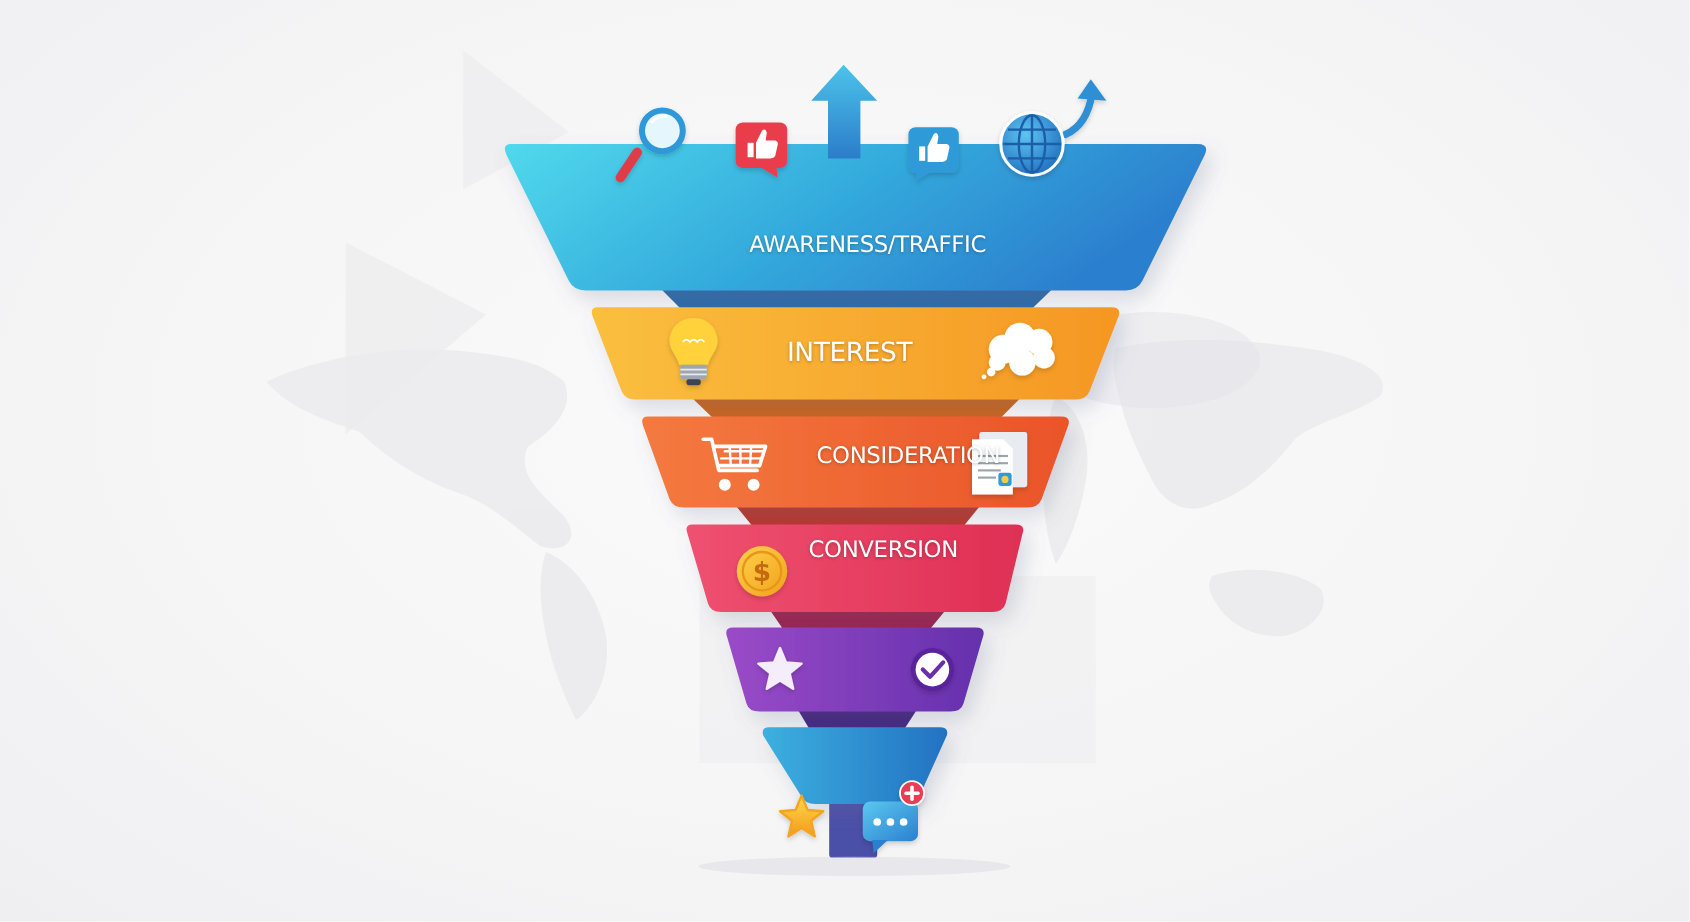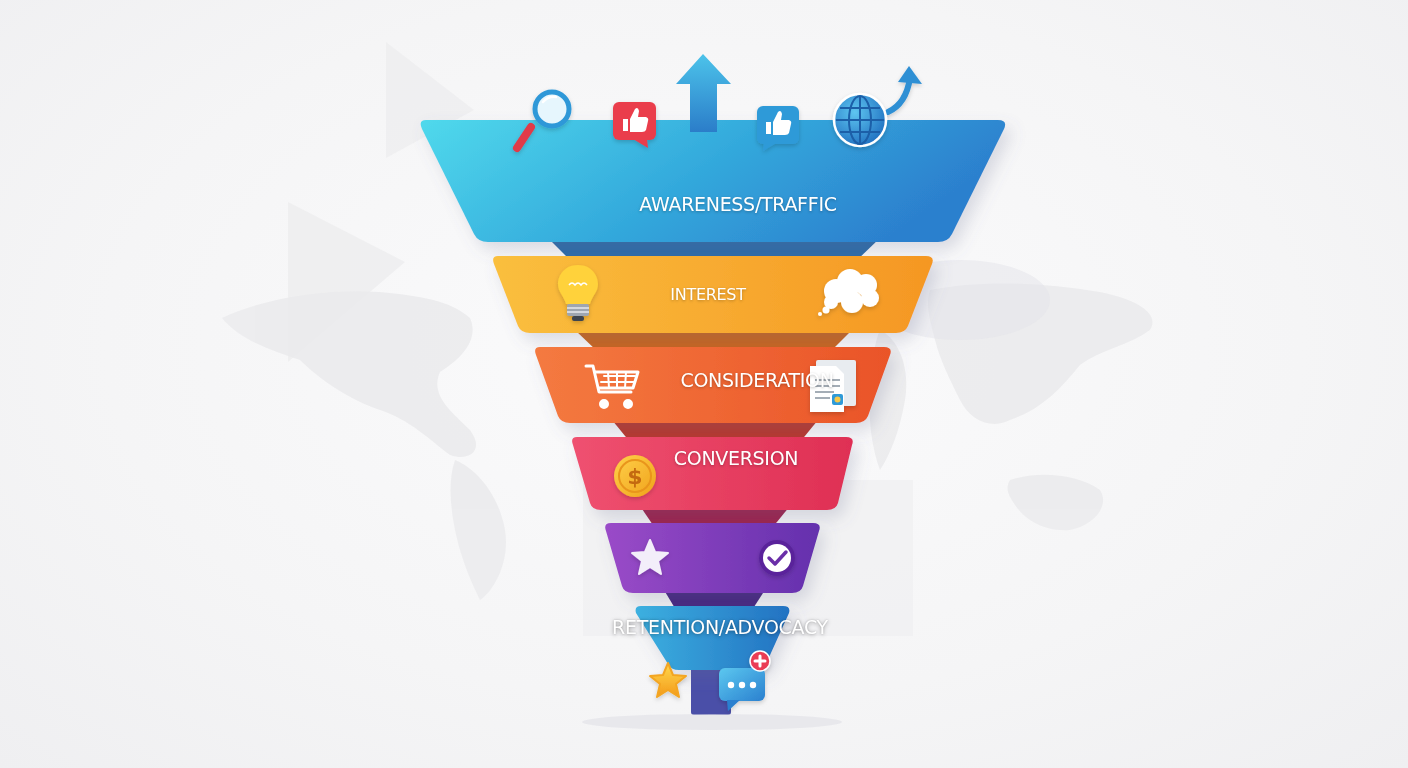--- a/index.html
+++ b/index.html
@@ -5,21 +5,21 @@
   html, body { margin: 0; padding: 0; }
   body {
     width: 1408px; height: 768px; overflow: hidden; position: relative;
     background: radial-gradient(ellipse at 50% 45%, #fbfbfc 0%, #f5f5f6 60%, #efeff1 100%);
     font-family: "Liberation Sans", sans-serif;
   }
   #scene { position: absolute; left: 0; top: 0; width: 1408px; height: 768px; }
   .label-layer { position: absolute; left: 0; top: 0; width: 1408px; height: 768px; pointer-events: none; }
   .stage-label {
     position: absolute; transform: translate(-50%, -50%);
-    color: #ffffff; font-family: "DejaVu Sans", sans-serif; font-size: 16px;
+    color: #ffffff; font-family: "DejaVu Sans", sans-serif; font-size: 22px;
     letter-spacing: -0.3px; white-space: nowrap;
     text-shadow: 0 1px 3px rgba(0,0,0,0.28);
   }
   .stage-label.big { font-size: 19px; }
   .stage-label.last { font-size: 19px; text-shadow: 0 1px 4px rgba(0,0,0,0.35), 0 0 2px rgba(0,0,0,0.2); }
 </style>
 </head>
 <body>
 
 <svg id="scene" viewBox="0 0 1408 768" xmlns="http://www.w3.org/2000/svg">
@@ -227,18 +227,17 @@
     <circle cx="753" cy="685" r="3.2" fill="#ffffff"></circle>
     <circle cx="760" cy="661" r="10" fill="#ea3d55" stroke="#ffffff" stroke-width="1.5"></circle>
     <line x1="755" y1="661" x2="765" y2="661" stroke="#ffffff" stroke-width="3" stroke-linecap="round"></line>
     <line x1="760" y1="656" x2="760" y2="666" stroke="#ffffff" stroke-width="3" stroke-linecap="round"></line>
   </g>
 
   <ellipse cx="712" cy="722" rx="130" ry="8" fill="#dfe0e6" opacity="0.6"></ellipse>
 </svg>
 
 <div class="label-layer">
-  <div class="stage-label big" style="left:738px; top:204px;">AWARENESS/TRAFFIC</div>
+  <div class="stage-label big" style="left:723px; top:204px;">AWARENESS/TRAFFIC</div>
   <div class="stage-label" style="left:708px; top:294px;">INTEREST</div>
   <div class="stage-label big" style="left:757px; top:380px;">CONSIDERATION</div>
   <div class="stage-label big" style="left:736px; top:458px;">CONVERSION</div>
-  <div class="stage-label last" style="left:720px; top:627px;">RETENTION/ADVOCACY</div>
 </div>
 
 </body></html>

